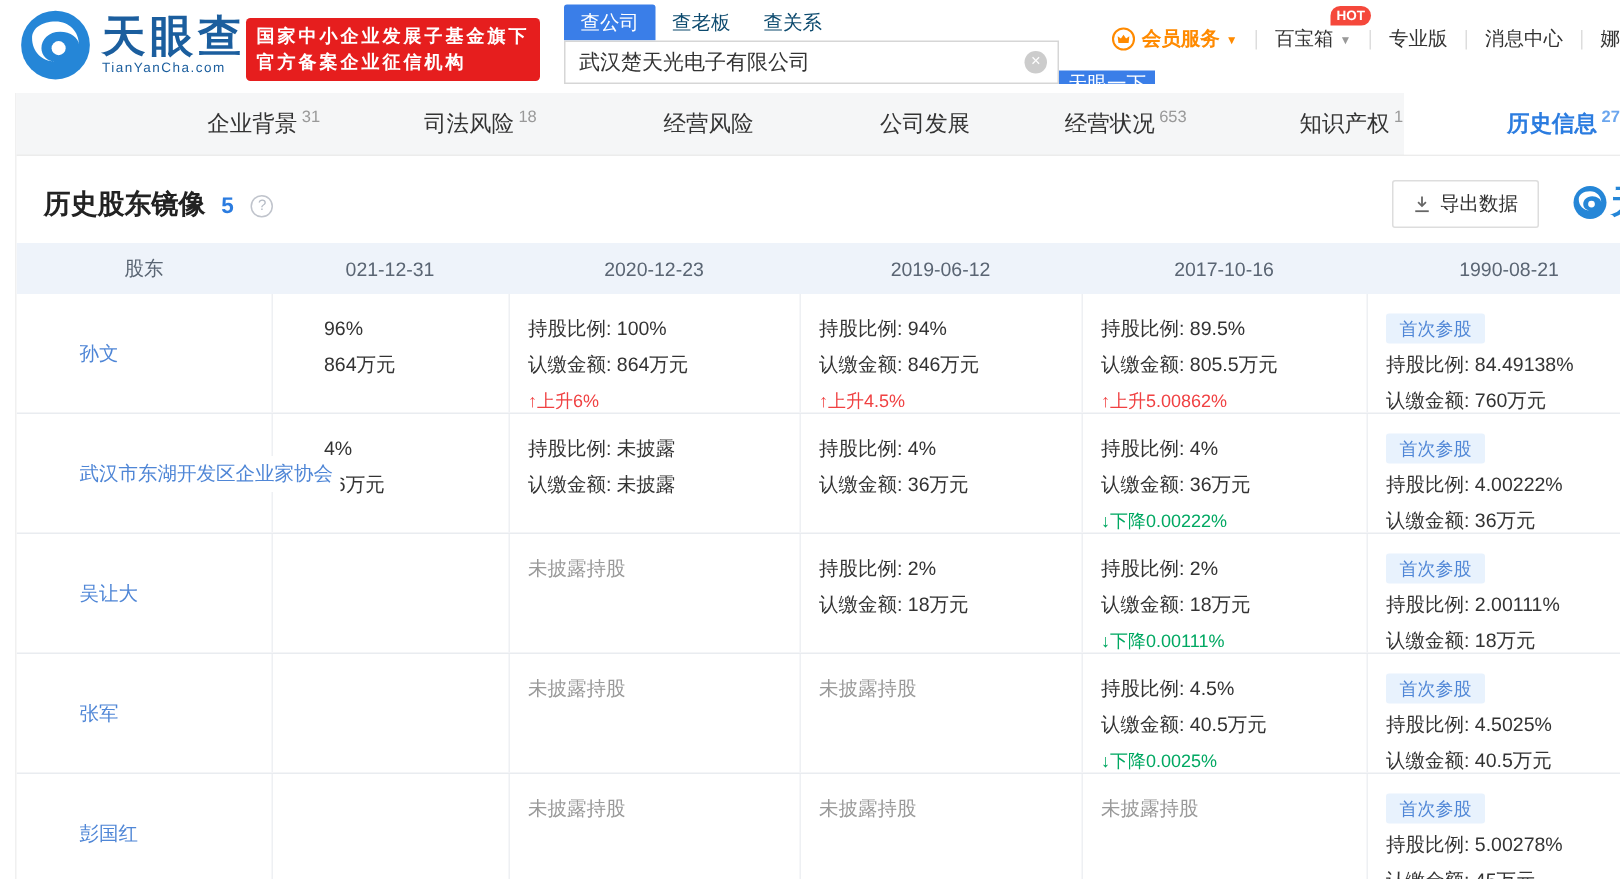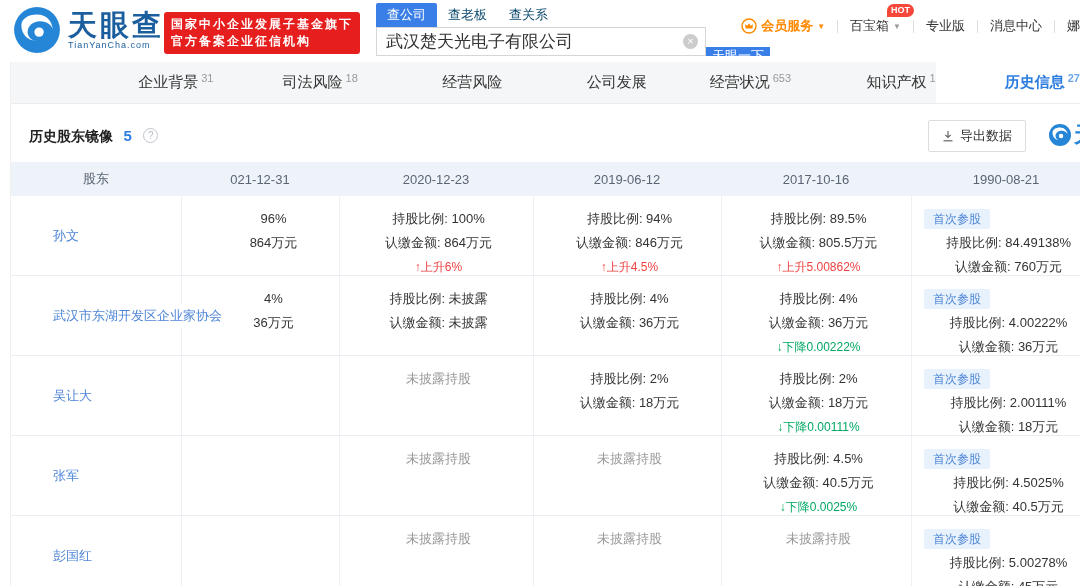--- a/index.html
+++ b/index.html
@@ -17,21 +17,21 @@
   .logo-cn{font-size:29px;font-weight:bold;color:#1b5e9e;letter-spacing:3px;line-height:30px;}
   .logo-en{font-size:9px;color:#1b5e9e;letter-spacing:1px;}
   .gov-badge{background:var(--brand-red);color:#fff;font-size:12px;font-weight:bold;line-height:17px;
     padding:4px 7px;border-radius:3px;margin-left:0;margin-top:7px;letter-spacing:2px;}
   .search-area{margin-left:16px;width:394px;}
   .search-tabs{display:flex;align-items:flex-end;height:22px;font-size:13px;}
   .search-tab{padding:3px 11px;color:#0c4a6e;cursor:pointer;}
   .search-tab.active{background:var(--primary);color:#fff;border-radius:2px 2px 0 0;}
   .search-row{display:flex;height:29px;}
   .search-input-box{flex:1;border:1px solid #d6d6d6;position:relative;display:flex;align-items:center;background:#fff;}
-  .search-input-box input{border:none;outline:none;width:100%;font-size:17px;color:#333;padding:0 28px 0 9px;background:transparent;}
+  .search-input-box input{border:none;outline:none;width:100%;font-size:14px;color:#333;padding:0 28px 0 9px;background:transparent;}
   .clear-icon{position:absolute;right:7px;width:15px;height:15px;border-radius:50%;background:#ccc;color:#fff;
     font-size:11px;line-height:15px;text-align:center;cursor:pointer;}
   .search-btn{width:64px;background:var(--primary);color:#fff;border:none;font-size:13px;cursor:pointer;margin-top:20px;}
   .header-right{position:absolute;right:0;top:17px;display:flex;align-items:center;font-size:13px;color:#333;}
   .hr-item{display:flex;align-items:center;cursor:pointer;position:relative;}
   .hr-item.vip{color:var(--vip);font-weight:bold;}
   .crown{margin-right:4px;}
   .caret{font-size:8px;color:#999;margin-left:4px;}
   .vip .caret{color:var(--vip);}
   .sep{width:1px;height:13px;background:#ddd;margin:0 12px;}
@@ -40,21 +40,21 @@
 
   
   .main{margin-left:10px;border-left:1px solid #f0f0f0;margin-top:4px;}
   .company-tabs{height:42px;background:#f5f6f7;border-bottom:1px solid #ececec;display:flex;align-items:stretch;padding-left:58px;}
   .ctab{flex:1;display:flex;align-items:center;justify-content:flex-end;font-size:15px;color:#333;cursor:pointer;}
   .ctab .count{font-size:11px;color:#999;margin-left:3px;position:relative;top:-5px;}
   .ctab.active{background:#fff;color:var(--active-blue);font-weight:bold;}
   .ctab.active .count{color:#6ba6ee;}
 
   .section-bar{display:flex;align-items:center;justify-content:space-between;padding:16px 0 10px 18px;position:relative;}
-  .section-title{font-size:14px;font-weight:bold;color:#222;}
+  .section-title{font-size:18px;font-weight:bold;color:#222;}
   .section-count{color:var(--active-blue);font-weight:bold;font-size:15px;margin-left:6px;}
   .help-icon{display:inline-block;width:15px;height:15px;border:1px solid #c0c4cc;border-radius:50%;color:#b6bcc6;
     font-size:10px;text-align:center;line-height:14px;margin-left:7px;vertical-align:2px;cursor:pointer;}
   .section-right{display:flex;align-items:center;}
   .export-btn{display:flex;align-items:center;gap:6px;background:#fff;border:1px solid #ddd;border-radius:2px;
     padding:6px 13px;font-size:13px;color:#333;cursor:pointer;margin-right:54px;}
   .watermark{position:absolute;right:-16px;top:16px;display:flex;align-items:center;color:#2586d7;font-weight:bold;font-size:22px;}
   .watermark span{margin-left:2px;}
 
   
@@ -67,21 +67,21 @@
   .c2{width:194px;flex:none;}
   .c3{width:188px;flex:none;}
   .c4{width:190px;flex:none;}
   .c5{width:190px;flex:none;}
   .trow{display:flex;height:80px;border-bottom:1px solid #e9ecf0;overflow:hidden;}
   .td{padding:11px 8px 0 12px;font-size:13px;line-height:24px;color:#333;}
   .td + .td{border-left:1px solid #eef0f3;}
   .td.namecell{display:flex;align-items:center;padding:0 0 0 42px;border-left:none;}
   .td.clipped{padding-left:34px;}
   .name{color:var(--link);cursor:pointer;white-space:nowrap;position:relative;z-index:2;background:#fff;padding-right:5px;text-decoration:none;}
-  .line{white-space:nowrap;text-align:center;}
+  .line{white-space:nowrap;}
   .line.up{color:var(--up);font-size:12px;}
   .line.down{color:var(--down);font-size:12px;}
   .line.muted{color:#999;font-family:Liberation Serif, serif;}
   .badge{display:inline-block;background:#e8f2fd;color:var(--link);font-size:12px;line-height:20px;
     padding:0 9px;border-radius:2px;margin:2px 0 1px;}
 </style>
 </head>
 <body>
 
 <div class="page">

